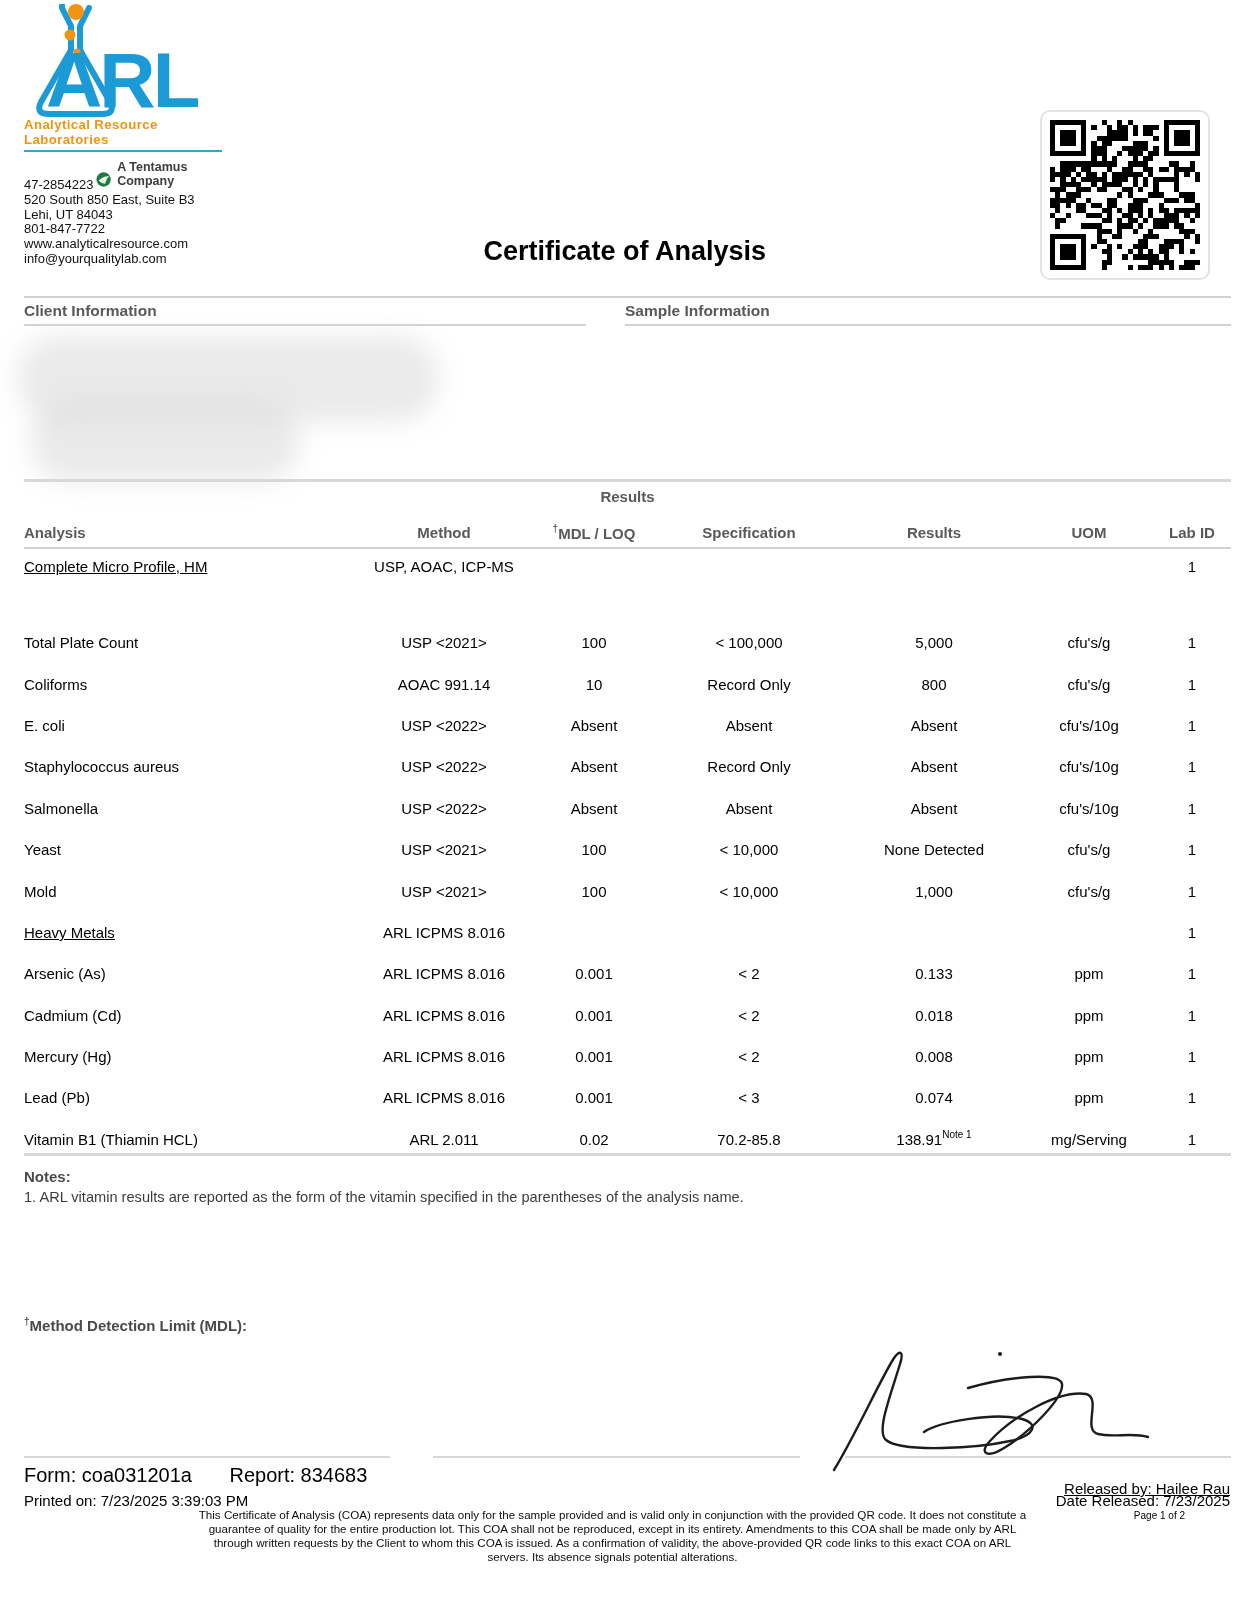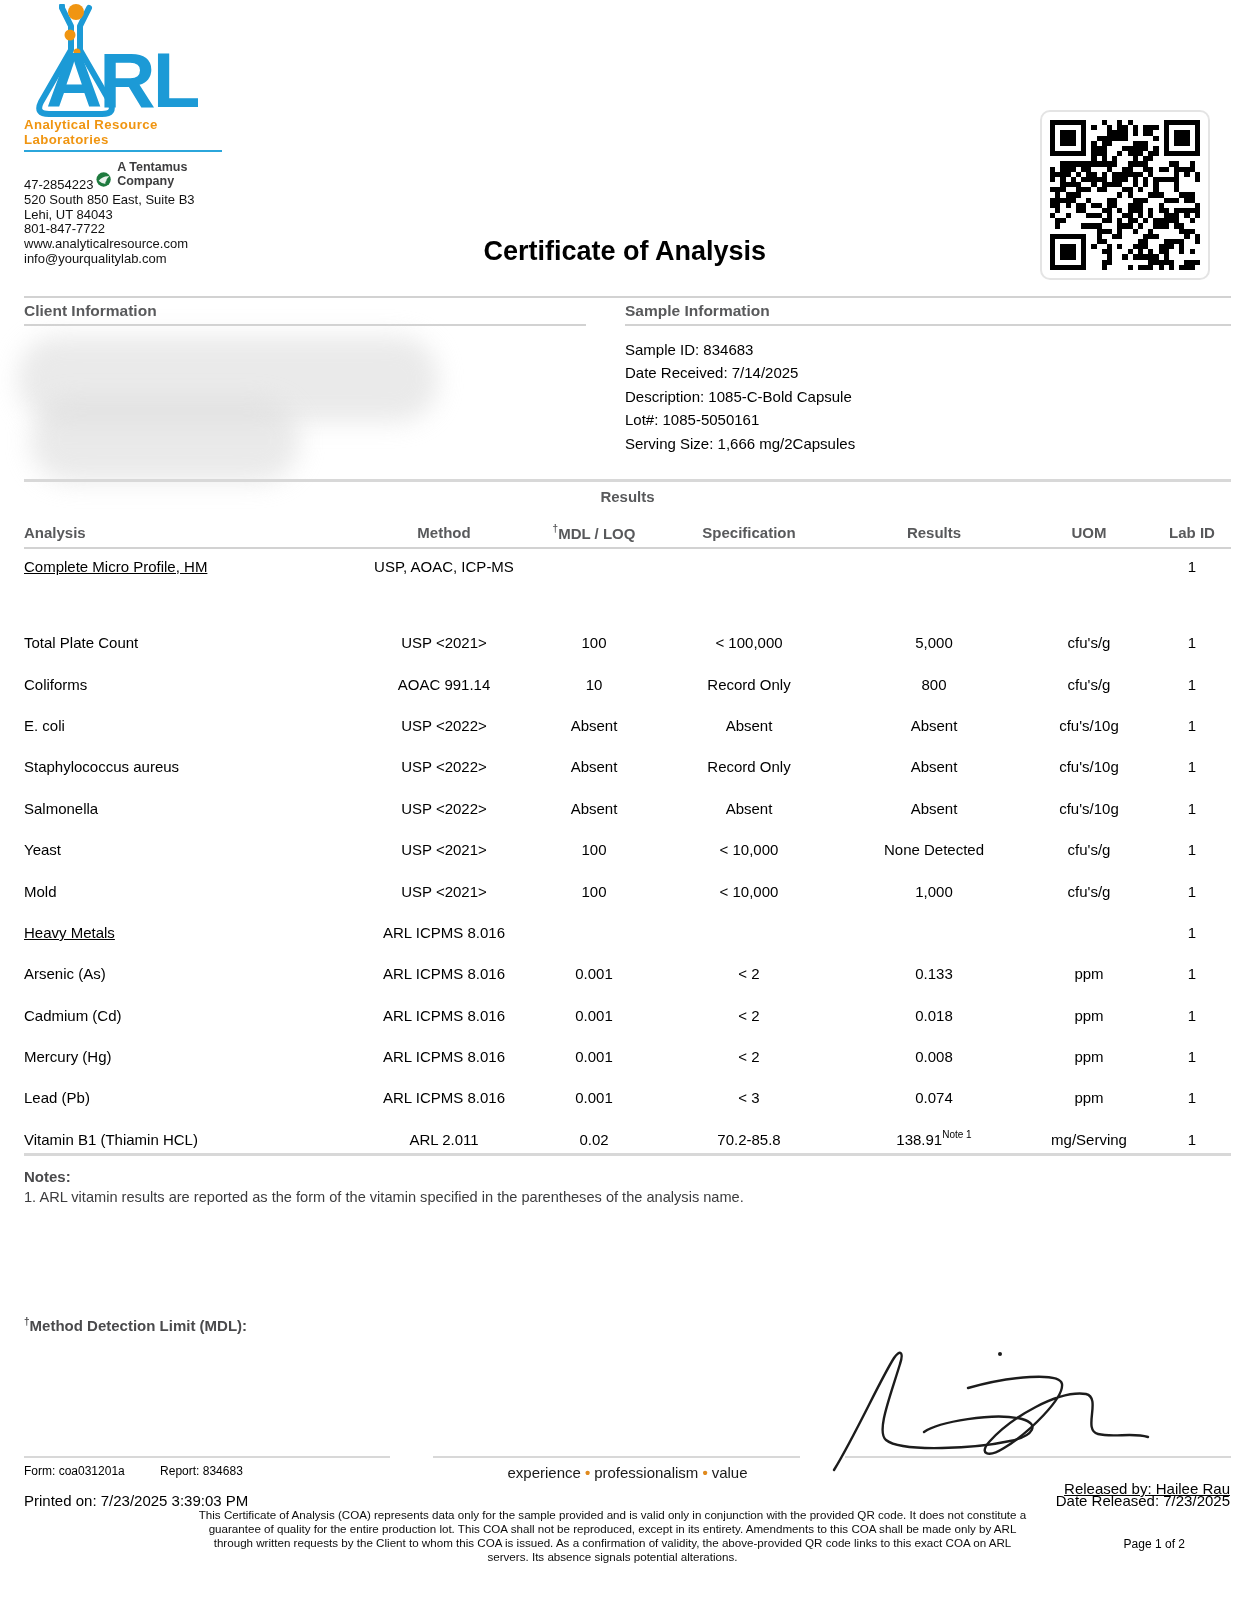--- a/index.html
+++ b/index.html
@@ -48,30 +48,30 @@
 
   
   .notes-heading { position:absolute; left:24px; top:1168px; font-size:15px; font-weight:bold; color:#4a4a4c; }
   .note-item { position:absolute; left:24px; top:1189px; font-size:14.6px; color:#3c3c3e; }
   .mdl-note { position:absolute; left:24px; top:1316px; font-size:15px; font-weight:bold; color:#4a4a4c; }
   .mdl-note sup { font-size:10px; }
 
   
   .signature { position:absolute; left:818px; top:1342px; }
   .f-rule { position:absolute; top:1456px; height:2px; background:#d8d8d8; }
-  .footer-left1 { position:absolute; left:24px; top:1464px; font-size:12px; }
+  .footer-left1 { position:absolute; left:24px; top:1464px; font-size:20px; }
   .footer-left1 .rep { margin-left:32px; }
   .footer-left2 { position:absolute; left:24px; top:1492px; font-size:15px; }
   .motto { position:absolute; left:0; top:1464px; width:1255px; text-align:center; font-size:15px; color:#1a1a1a; }
   .motto .dot { color:#E08A1E; font-weight:bold; padding:0 4px; }
   .released-by { position:absolute; right:25px; top:1464px; font-size:15px; text-decoration:underline;margin-top:16px; }
   .date-released { position:absolute; right:25px; top:1492px; font-size:15px; }
   .disclaimer { position:absolute; left:195px; top:1508px; width:835px; text-align:center;
                 font-size:11.6px; line-height:14px; color:#0d0d0d; }
-  .page-num { position:absolute; right:70px; top:1510px; font-size:12px;margin-top:27px; }
+  .page-num { position:absolute; right:70px; top:1510px; font-size:10px; }
   .bottom-strip { position:absolute; left:0; top:1591px; width:1255px; height:9px; background:#e9e9e9; }
 </style>
 </head>
 <body>
 
 <div class="page">
 
   <div class="logo-block">
     <svg class="logo-svg" width="200" height="113" viewBox="0 0 200 113">
       <path d="M38 2 L38 4 L47 22 L47 46 L17 98 Q11 110 25 110 L78 110 Q92 110 86 98 L56 46 L56 22 L65 4" fill="none" stroke="#1C9AD6" stroke-width="6" stroke-linecap="round" stroke-linejoin="round"></path>
@@ -446,27 +446,20 @@
   </div>
 
   <div class="rule" style="left:24px; top:296px; width:1207px; height:2px;"></div>
   <div class="sec-heading" style="left:24px; top:302px;">Client Information</div>
   <div class="rule" style="left:24px; top:324px; width:562px; height:1.5px;"></div>
   <div class="redact" style="left:18px; top:336px; width:420px; height:86px;"></div>
   <div class="redact" style="left:30px; top:400px; width:270px; height:82px; border-radius:60px;"></div>
 
   <div class="sec-heading" style="left:625px; top:302px;">Sample Information</div>
   <div class="rule" style="left:625px; top:324px; width:606px; height:1.5px;"></div>
-  <div class="sample-fields">
-    <div>Sample ID: 834683</div>
-    <div>Date Received: 7/14/2025</div>
-    <div>Description: 1085-C-Bold Capsule</div>
-    <div>Lot#: 1085-5050161</div>
-    <div>Serving Size: 1,666 mg/2Capsules</div>
-  </div>
 
   <div class="rule" style="left:24px; top:479px; width:1207px; height:3px; background:#d8d8d8;"></div>
   <div class="results-title">Results</div>
 
   <div class="thead tgrid">
     <div class="th a"><span>Analysis</span></div>
     <div class="th"><span>Method</span></div>
     <div class="th"><sup>†</sup><span>MDL / LOQ</span></div>
     <div class="th"><span>Specification</span></div>
     <div class="th"><span>Results</span></div>
@@ -622,23 +615,20 @@
   <div class="f-rule" style="left:24px; width:366px;"></div>
   <div class="f-rule" style="left:433px; width:367px;"></div>
   <div class="f-rule" style="left:845px; width:386px;"></div>
 
   <div class="footer-left1">
     <span>Form: coa031201a</span>
     <span class="rep">Report: 834683</span>
   </div>
   <div class="footer-left2">Printed on: 7/23/2025 3:39:03 PM</div>
 
-  <div class="motto">
-    <span>experience</span><span class="dot">•</span><span>professionalism</span><span class="dot">•</span><span>value</span>
-  </div>
 
   <div class="released-by">Released by: Hailee Rau</div>
   <div class="date-released">Date Released: 7/23/2025</div>
 
   <div class="disclaimer">This Certificate of Analysis (COA) represents data only for the sample provided and is valid only in conjunction with the provided QR code. It does not constitute a guarantee of quality for the entire production lot. This COA shall not be reproduced, except in its entirety. Amendments to this COA shall be made only by ARL through written requests by the Client to whom this COA is issued. As a confirmation of validity, the above-provided QR code links to this exact COA on ARL servers. Its absence signals potential alterations.</div>
   <div class="page-num">Page 1 of 2</div>
 
   <div class="bottom-strip"></div>
 </div>
 

